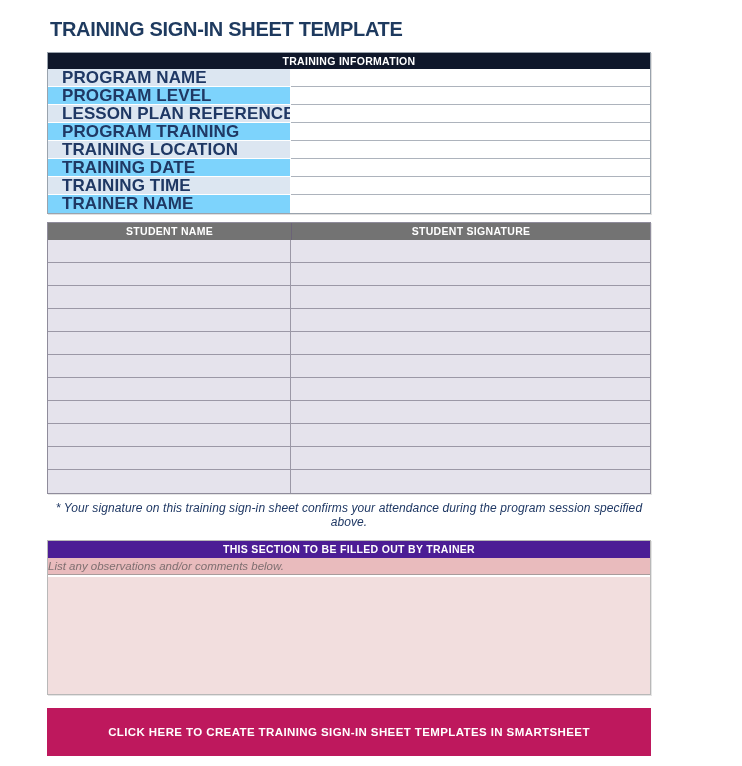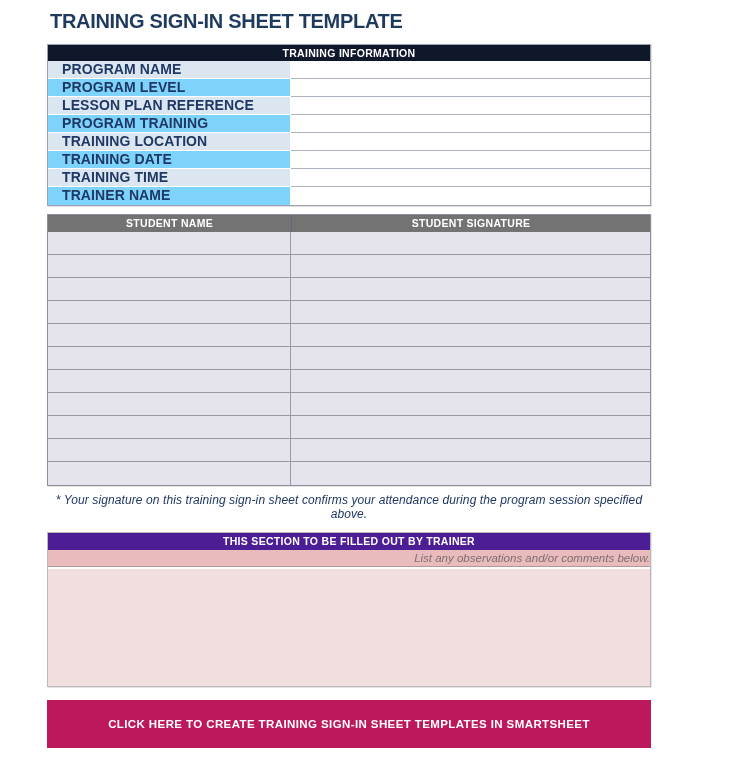--- a/index.html
+++ b/index.html
@@ -1,36 +1,36 @@
 <!DOCTYPE html>
 <html><head>
 <meta charset="utf-8">
 <style>
   * { margin:0; padding:0; box-sizing:border-box; }
   html,body { width:742px; height:766px; background:#ffffff; }
   body { font-family:"Liberation Sans", sans-serif; -webkit-font-smoothing:antialiased; }
-  .sheet { width:636px; margin:0 auto 0 15px; padding-top:8px;padding-left:32px; }
+  .sheet { width:636px; margin:8px auto 0 15px; padding-top:8px;padding-left:32px; }
 
   
   .page-title {
     font-size:20px; font-weight:bold; color:#1E3A5F;
     letter-spacing:-0.3px; padding:2px 3px 11px 3px;
   }
 
   
   .info-table { border:1px solid #9aa3ad; box-shadow:1px 1px 0 rgba(0,0,0,0.12); }
   .info-header {
     background:#0f172a; color:#ffffff; text-align:center;
     font-weight:bold; font-size:10.5px; height:16px; line-height:16px;
     letter-spacing:0.3px;
   }
   .info-row { display:flex; height:18px; }
   .info-label {
     width:243px; background:#DCE6F1; color:#1F3864; font-weight:bold;
-    font-size:14px; line-height:17px; padding-left:14px;
+    font-size:17px; line-height:17px; padding-left:14px;
     border-bottom:1px solid #ffffff; border-right:1px solid #ffffff;
     letter-spacing:0.1px; overflow:hidden; white-space:nowrap;
   }
   .info-row.alt .info-label { background:#7dd3fc; }
   .info-row:last-child .info-label { border-bottom:none; }
   .info-value { flex:1; background:#ffffff; border-bottom:1px solid #ADB3BC; cursor:text; }
   .info-row:last-child .info-value { border-bottom:none; }
 
   
   .student-table { margin-top:8px; border:1px solid #8F8C9B; box-shadow:1px 1px 0 rgba(0,0,0,0.10); }
@@ -53,21 +53,21 @@
     font-size:12px; padding:7px 0 11px 0; letter-spacing:0.1px;
   }
 
   
   .trainer-section { border:1px solid #b8b8b8; box-shadow:1px 1px 0 rgba(0,0,0,0.10); }
   .trainer-header {
     background:#4c1d95; color:#ffffff; text-align:center; font-weight:bold;
     font-size:10.5px; height:17px; line-height:17px; letter-spacing:0.3px;
   }
   .trainer-subheader {
-    background:#E9BBBD; color:#7E6F70; text-align:right; font-style:italic;
+    background:#E9BBBD; color:#7E6F70; text-align:left; font-style:italic;
     font-size:11.5px; height:17px; line-height:16px;
     border-bottom:1px solid #A99B9B;
   }
   .trainer-comments { background:#F2DEDE; height:119px; border-top:2px solid #ffffff; cursor:text; }
 
   
   .cta-button {
     margin-top:13px; height:48px; background:#be185d; border:none; width:100%;
     display:flex; align-items:center; justify-content:center;
     color:#ffffff; font-weight:bold; font-size:11.5px; letter-spacing:0.4px;

